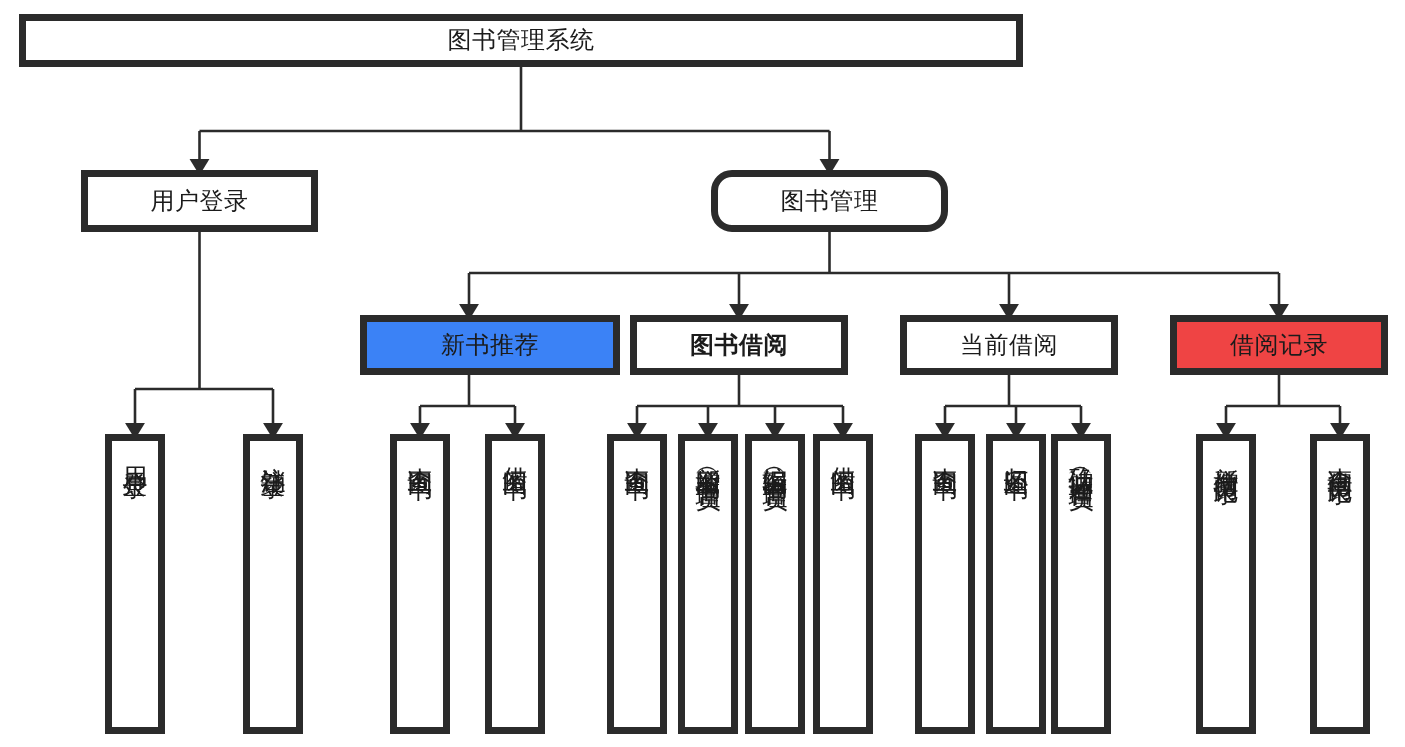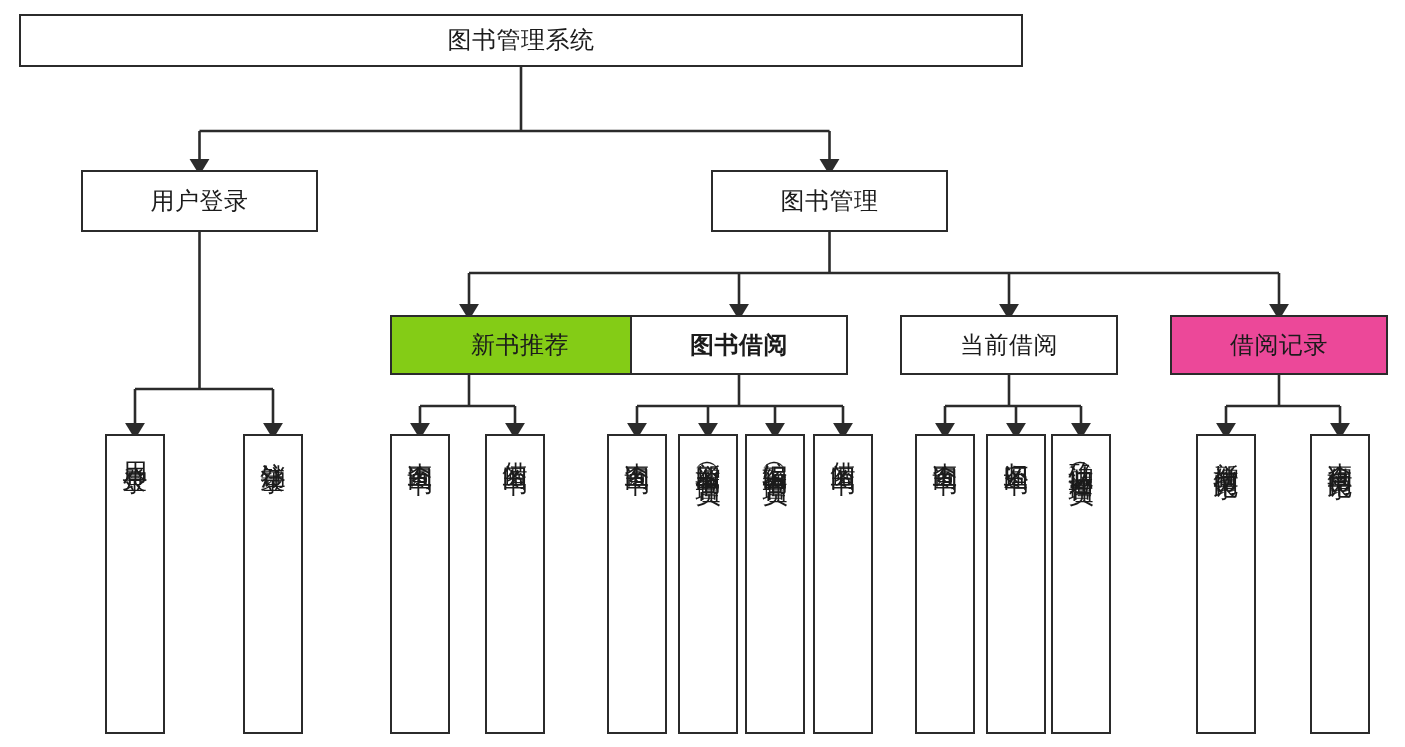--- a/index.html
+++ b/index.html
@@ -22,21 +22,21 @@
     left: 0;
     top: 0;
     width: 1405px;
     height: 747px;
     pointer-events: none;
   }
   .node {
     position: absolute;
     box-sizing: border-box;
     background: #ffffff;
-    border: 2px solid #b91c1c;
+    border: 7px solid #b91c1c;
     display: flex;
     align-items: center;
     justify-content: center;
     overflow: hidden;
   }
   .node .label {
     color: #1b1b1b;
     text-align: center;
     line-height: 1.18;
     letter-spacing: 0.5px;
@@ -114,33 +114,33 @@
       </g>
   </svg>
 
   <div id="nodes">
       <div class="node horiz" style="left: 19px; top: 14px; width: 1004px; height: 53px; border-color: rgb(43, 43, 43); background: rgb(255, 255, 255);">
         <span class="label" style="color: rgb(27, 27, 27);">图书管理系统</span>
       </div>
       <div class="node horiz" style="left: 81px; top: 170px; width: 237px; height: 62px; border-color: rgb(43, 43, 43); background: rgb(255, 255, 255);">
         <span class="label" style="color: rgb(27, 27, 27);">用户登录</span>
       </div>
-      <div class="node horiz" style="left: 711px; top: 170px; width: 237px; height: 62px; border-color: rgb(43, 43, 43); background: rgb(255, 255, 255);">
+      <div class="node horiz" style="left: 711px; top: 170px; width: 237px; height: 62px; border-color: rgb(43, 43, 43); background: rgb(255, 255, 255); border-radius: 21px;">
         <span class="label" style="color: rgb(27, 27, 27);">图书管理</span>
       </div>
-      <div class="node horiz" style="left: 360px; top: 315px; width: 260px; height: 60px; border-color: rgb(43, 43, 43); background: #84cc16; margin-left: 30px;">
+      <div class="node horiz" style="left: 360px; top: 315px; width: 260px; height: 60px; border-color: rgb(43, 43, 43); background: #3b82f6;">
         <span class="label" style="color: rgb(27, 27, 27);">新书推荐</span>
       </div>
       <div class="node horiz" style="left: 630px; top: 315px; width: 218px; height: 60px; border-color: rgb(43, 43, 43); background: rgb(255, 255, 255);">
         <span class="label" style="color: rgb(27, 27, 27); font-weight: bold;">图书借阅</span>
       </div>
       <div class="node horiz" style="left: 900px; top: 315px; width: 218px; height: 60px; border-color: rgb(43, 43, 43); background: rgb(255, 255, 255);">
         <span class="label" style="color: rgb(27, 27, 27);">当前借阅</span>
       </div>
-      <div class="node horiz" style="left: 1170px; top: 315px; width: 218px; height: 60px; border-color: rgb(43, 43, 43); background: #ec4899;">
+      <div class="node horiz" style="left: 1170px; top: 315px; width: 218px; height: 60px; border-color: rgb(43, 43, 43); background: #ef4444;">
         <span class="label" style="color: rgb(27, 27, 27);">借阅记录</span>
       </div>
       <div class="node vert" style="left: 105px; top: 434px; width: 60px; height: 300px; border-color: rgb(43, 43, 43); background: rgb(255, 255, 255);">
         <span class="label" style="color: rgb(27, 27, 27);">用户登录</span>
       </div>
       <div class="node vert" style="left: 243px; top: 434px; width: 60px; height: 300px; border-color: rgb(43, 43, 43); background: rgb(255, 255, 255);">
         <span class="label" style="color: rgb(27, 27, 27);">注销登录</span>
       </div>
       <div class="node vert" style="left: 390px; top: 434px; width: 60px; height: 300px; border-color: rgb(43, 43, 43); background: rgb(255, 255, 255);">
         <span class="label" style="color: rgb(27, 27, 27);">查询图书</span>

